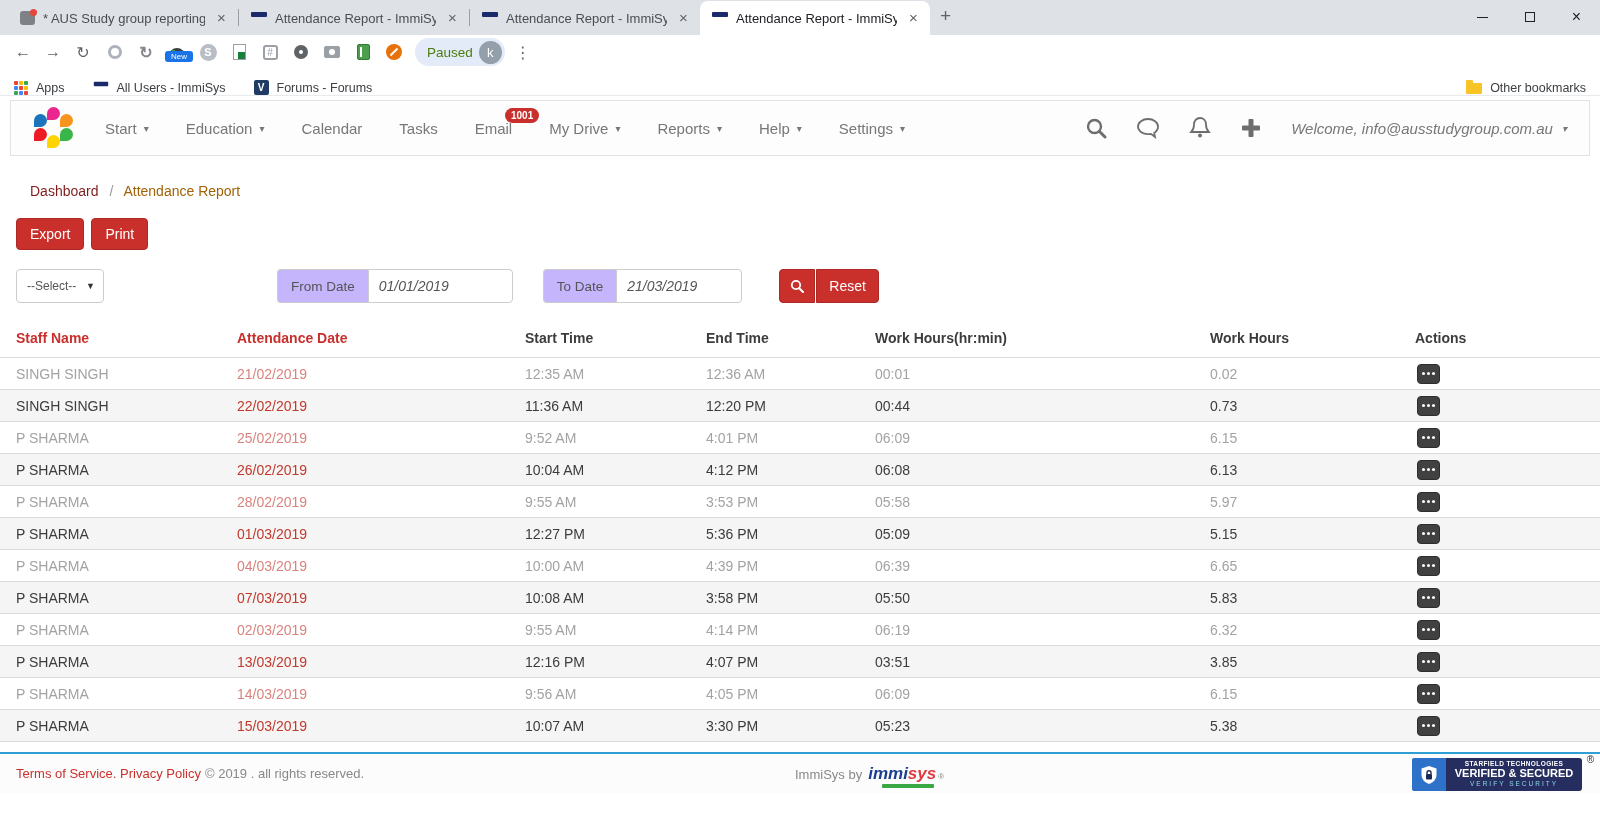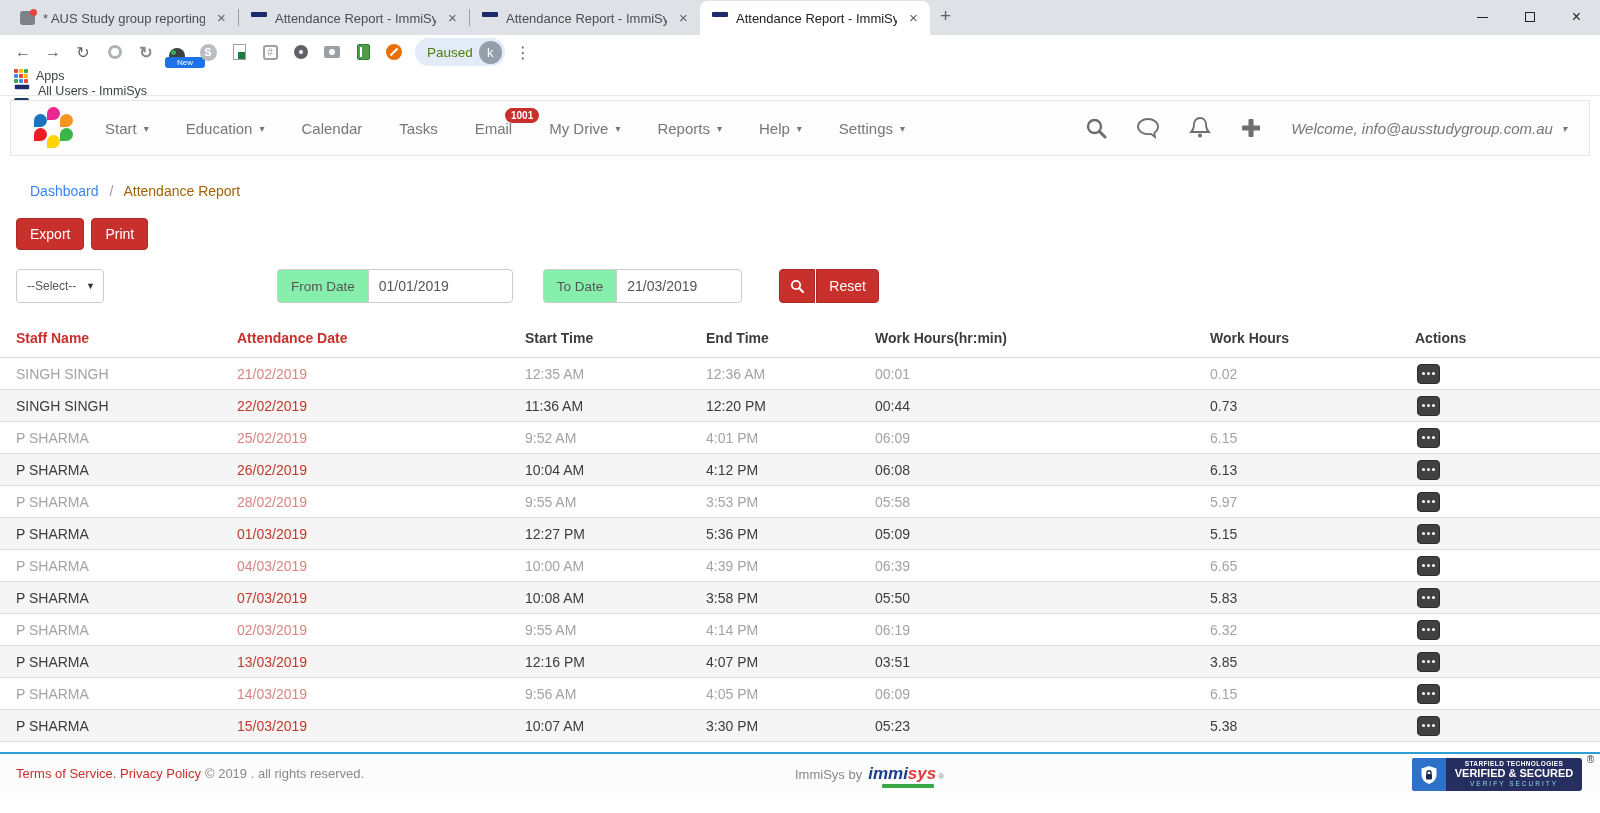--- a/index.html
+++ b/index.html
@@ -29,39 +29,39 @@
   .nav-glyph { font-size:16px; color:#5f6368; width:30px; text-align:center; }
   .omnibox { width:1002px; height:28px; background:#f1f3f4; border-radius:14px; display:flex; align-items:center; gap:9px; padding:0 12px; margin:0 4px; }
   .url-text { font-size:13.5px; color:#494d51; }
   .omni-star { margin-left:auto; font-size:15px; color:#5f6368; }
   .ext-area { display:flex; align-items:center; gap:13px; padding:0 8px; }
   .ext { width:18px; height:18px; position:relative; display:flex; align-items:center; justify-content:center; }
   .ext-circle { width:14px; height:14px; border:3px solid #aeb3b9; border-radius:50%; }
   .ext-recycle { font-size:16px; color:#84888d; font-weight:bold; }
   .ext-speed { width:16px; height:9px; border-radius:16px 16px 0 0; background:#3c4043; position:relative; overflow:hidden; }
   .ext-speed::after { content:""; position:absolute; left:2px; top:2px; width:5px; height:5px; border-radius:50%; background:#34a853; }
-  .ext-new-badge { position:absolute; top:14px; left:-3px; background:#1a73e8; color:#fff; font-size:8px; padding:1px 12px; border-radius:3px; }
+  .ext-new-badge { position:absolute; top:8px; left:-3px; background:#1a73e8; color:#fff; font-size:8px; padding:1px 6px; border-radius:3px; }
   .ext-skype { width:17px; height:17px; border-radius:50%; background:#b9bec4; color:#fff; font-size:11px; font-weight:bold; display:flex; align-items:center; justify-content:center; }
   .ext-doc { width:13px; height:16px; background:#fff; border:1px solid #9aa0a6; position:relative; }
   .ext-doc::after { content:""; position:absolute; right:0; bottom:0; width:7px; height:7px; background:#188038; }
   .ext-grid { width:15px; height:15px; border:2px solid #9aa0a6; border-radius:3px; color:#9aa0a6; font-size:10px; display:flex; align-items:center; justify-content:center; }
   .ext-gear { width:14px; height:14px; background:#5f6368; border-radius:50%; position:relative; }
   .ext-gear::after { content:""; position:absolute; left:5px; top:5px; width:4px; height:4px; border-radius:50%; background:#fff; }
   .ext-camera { width:16px; height:12px; background:#9aa0a6; border-radius:2px; position:relative; }
   .ext-camera::after { content:""; position:absolute; left:5px; top:3px; width:6px; height:6px; border-radius:50%; background:#fff; }
   .ext-book { width:13px; height:16px; background:#4c9e4c; border:1px solid #2e7d32; border-radius:2px; position:relative; }
   .ext-book::after { content:""; position:absolute; left:2px; top:2px; width:2px; height:10px; background:#fff; }
   .ext-pencil { width:16px; height:16px; background:#e8710a; border-radius:50%; position:relative; }
   .ext-pencil::after { content:""; position:absolute; left:3px; top:7px; width:10px; height:2px; background:#fff; transform:rotate(-45deg); }
   .profile-pill { display:flex; align-items:center; gap:6px; background:#e3ebf8; border-radius:16px; height:28px; padding:2px 3px 2px 12px; margin-left:4px; }
   .paused-text { color:#4d7c0f; font-size:13.5px; }
   .avatar { width:23px; height:23px; border-radius:50%; background:#93a0ac; color:#fff; font-size:13px; display:flex; align-items:center; justify-content:center; }
   .kebab { font-size:16px; color:#5f6368; margin:0 6px 0 10px; }
 
-  .bookmarks-bar { height:27px; background:#fff; display:flex; align-items:flex-start; padding:0 14px; font-size:12.5px; color:#3c4043; border-bottom:1px solid #e8eaed;flex-direction:column; }
+  .bookmarks-bar { height:27px; background:#fff; display:flex; align-items:flex-end; padding:0 14px; font-size:12.5px; color:#3c4043; border-bottom:1px solid #e8eaed; }
   .bm-item { display:flex; align-items:center; gap:8px; margin-right:28px; }
   .apps-grid { width:14px; height:14px; display:grid; grid-template-columns:repeat(3,4px); grid-template-rows:repeat(3,4px); gap:1px; }
   .apps-grid i { border-radius:1px; }
   .fav-forums { width:15px; height:15px; background:#1f3b63; border-radius:2px; color:#fff; font-size:10px; font-weight:bold; display:flex; align-items:center; justify-content:center; }
   .bm-other { margin-left:auto; display:flex; align-items:center; gap:8px; }
   .folder-icon { width:16px; height:11px; background:#f7c325; border-radius:1px; position:relative; }
   .folder-icon::before { content:""; position:absolute; top:-3px; left:0; width:7px; height:3px; background:#f7c325; border-radius:1px 1px 0 0; }
 
   
   .app { position:relative; height:717px; background:#fff; }
@@ -76,35 +76,35 @@
   .logo .d6 { left:1px;  top:7px;  background:#1c75bc; }
   .nav-items { display:flex; align-items:center; gap:37px; font-size:15px; color:#777; }
   .nav-item { display:flex; align-items:center; gap:7px; position:relative; cursor:default; }
   .caret { font-size:10px; color:#777; }
   .email-badge { position:absolute; top:-12px; right:-27px; background:#c9302c; color:#fff; font-size:10px; font-weight:bold; padding:2px 6px; border-radius:9px; }
   .nav-right { margin-left:auto; display:flex; align-items:center; gap:29px;font-style:italic; }
   .nav-icon svg { display:block; }
   .welcome { font-size:15px; color:#777; display:flex; align-items:center; gap:9px; }
 
   .breadcrumb { margin:27px 0 0 30px; font-size:14px; }
-  .crumb-link { color:#3b82f6; text-decoration:none; }
+  .crumb-link { color:#7f1d1d; text-decoration:none; }
   .crumb-sep { color:#999; margin:0 7px; }
   .crumb-cur { color:#a16207; }
 
   .action-buttons { margin:19px 0 0 16px; display:flex; gap:7px; }
   .btn-red { background:#c9302c; color:#fff; border:1px solid #ac2925; border-radius:4px; font-size:14px; padding:7px 13px; cursor:pointer; font-family:inherit; }
 
   .filter-row { margin:19px 16px 0; display:flex; align-items:center; }
   .select-box { width:88px; height:34px; border:1px solid #ccc; border-radius:4px; background:#fff; display:flex; align-items:center; justify-content:space-between; padding:0 8px 0 10px; font-size:12px; color:#555; }
   .select-caret { font-size:9px; color:#333; }
   .input-group { display:flex; }
   .ig-from { margin-left:173px; }
   .ig-to { margin-left:30px; }
-  .addon { background:#86efac; border:1px solid #ccc; border-right:none; border-radius:4px 0 0 4px; padding:0 13px; display:flex; align-items:center; font-size:13.5px; color:#555; height:34px; }
-  .tb-input { border:1px solid #ccc; border-radius:0 4px 4px 0; height:34px; padding:6px 10px; font-size:14px; color:#555; width:145px; font-family:inherit; outline:none; }
+  .addon { background:#c4b5fd; border:1px solid #ccc; border-right:none; border-radius:4px 0 0 4px; padding:0 13px; display:flex; align-items:center; font-size:13.5px; color:#555; height:34px; }
+  .tb-input { border:1px solid #ccc; border-radius:0 4px 4px 0; height:34px; padding:6px 10px; font-size:14px; color:#555; width:145px; font-family:inherit; outline:none;font-style:italic; }
   .search-btn { margin-left:37px; width:36px; height:34px; background:#c9302c; border:1px solid #ac2925; border-radius:4px 0 0 4px; display:flex; align-items:center; justify-content:center; cursor:pointer; }
   .reset-btn { margin-left:1px; height:34px; background:#c9302c; color:#fff; border:1px solid #ac2925; border-radius:0 4px 4px 0; font-size:14px; padding:0 12px; cursor:pointer; font-family:inherit; }
 
   table.report { margin-top:23px; width:100%; border-collapse:collapse; table-layout:fixed; }
   col.c1{width:237px;} col.c2{width:288px;} col.c3{width:181px;} col.c4{width:169px;}
   col.c5{width:335px;} col.c6{width:205px;} col.c7{width:185px;}
   .report th { text-align:left; font-weight:bold; font-size:14px; color:#3c3c3c; padding:4px 0 11px; }
   .report th.red { color:#c9302c; }
   .report th:first-child, .report td:first-child { padding-left:16px; }
   .report tbody tr { border-top:1px solid #dcdcdc; height:32px; }

